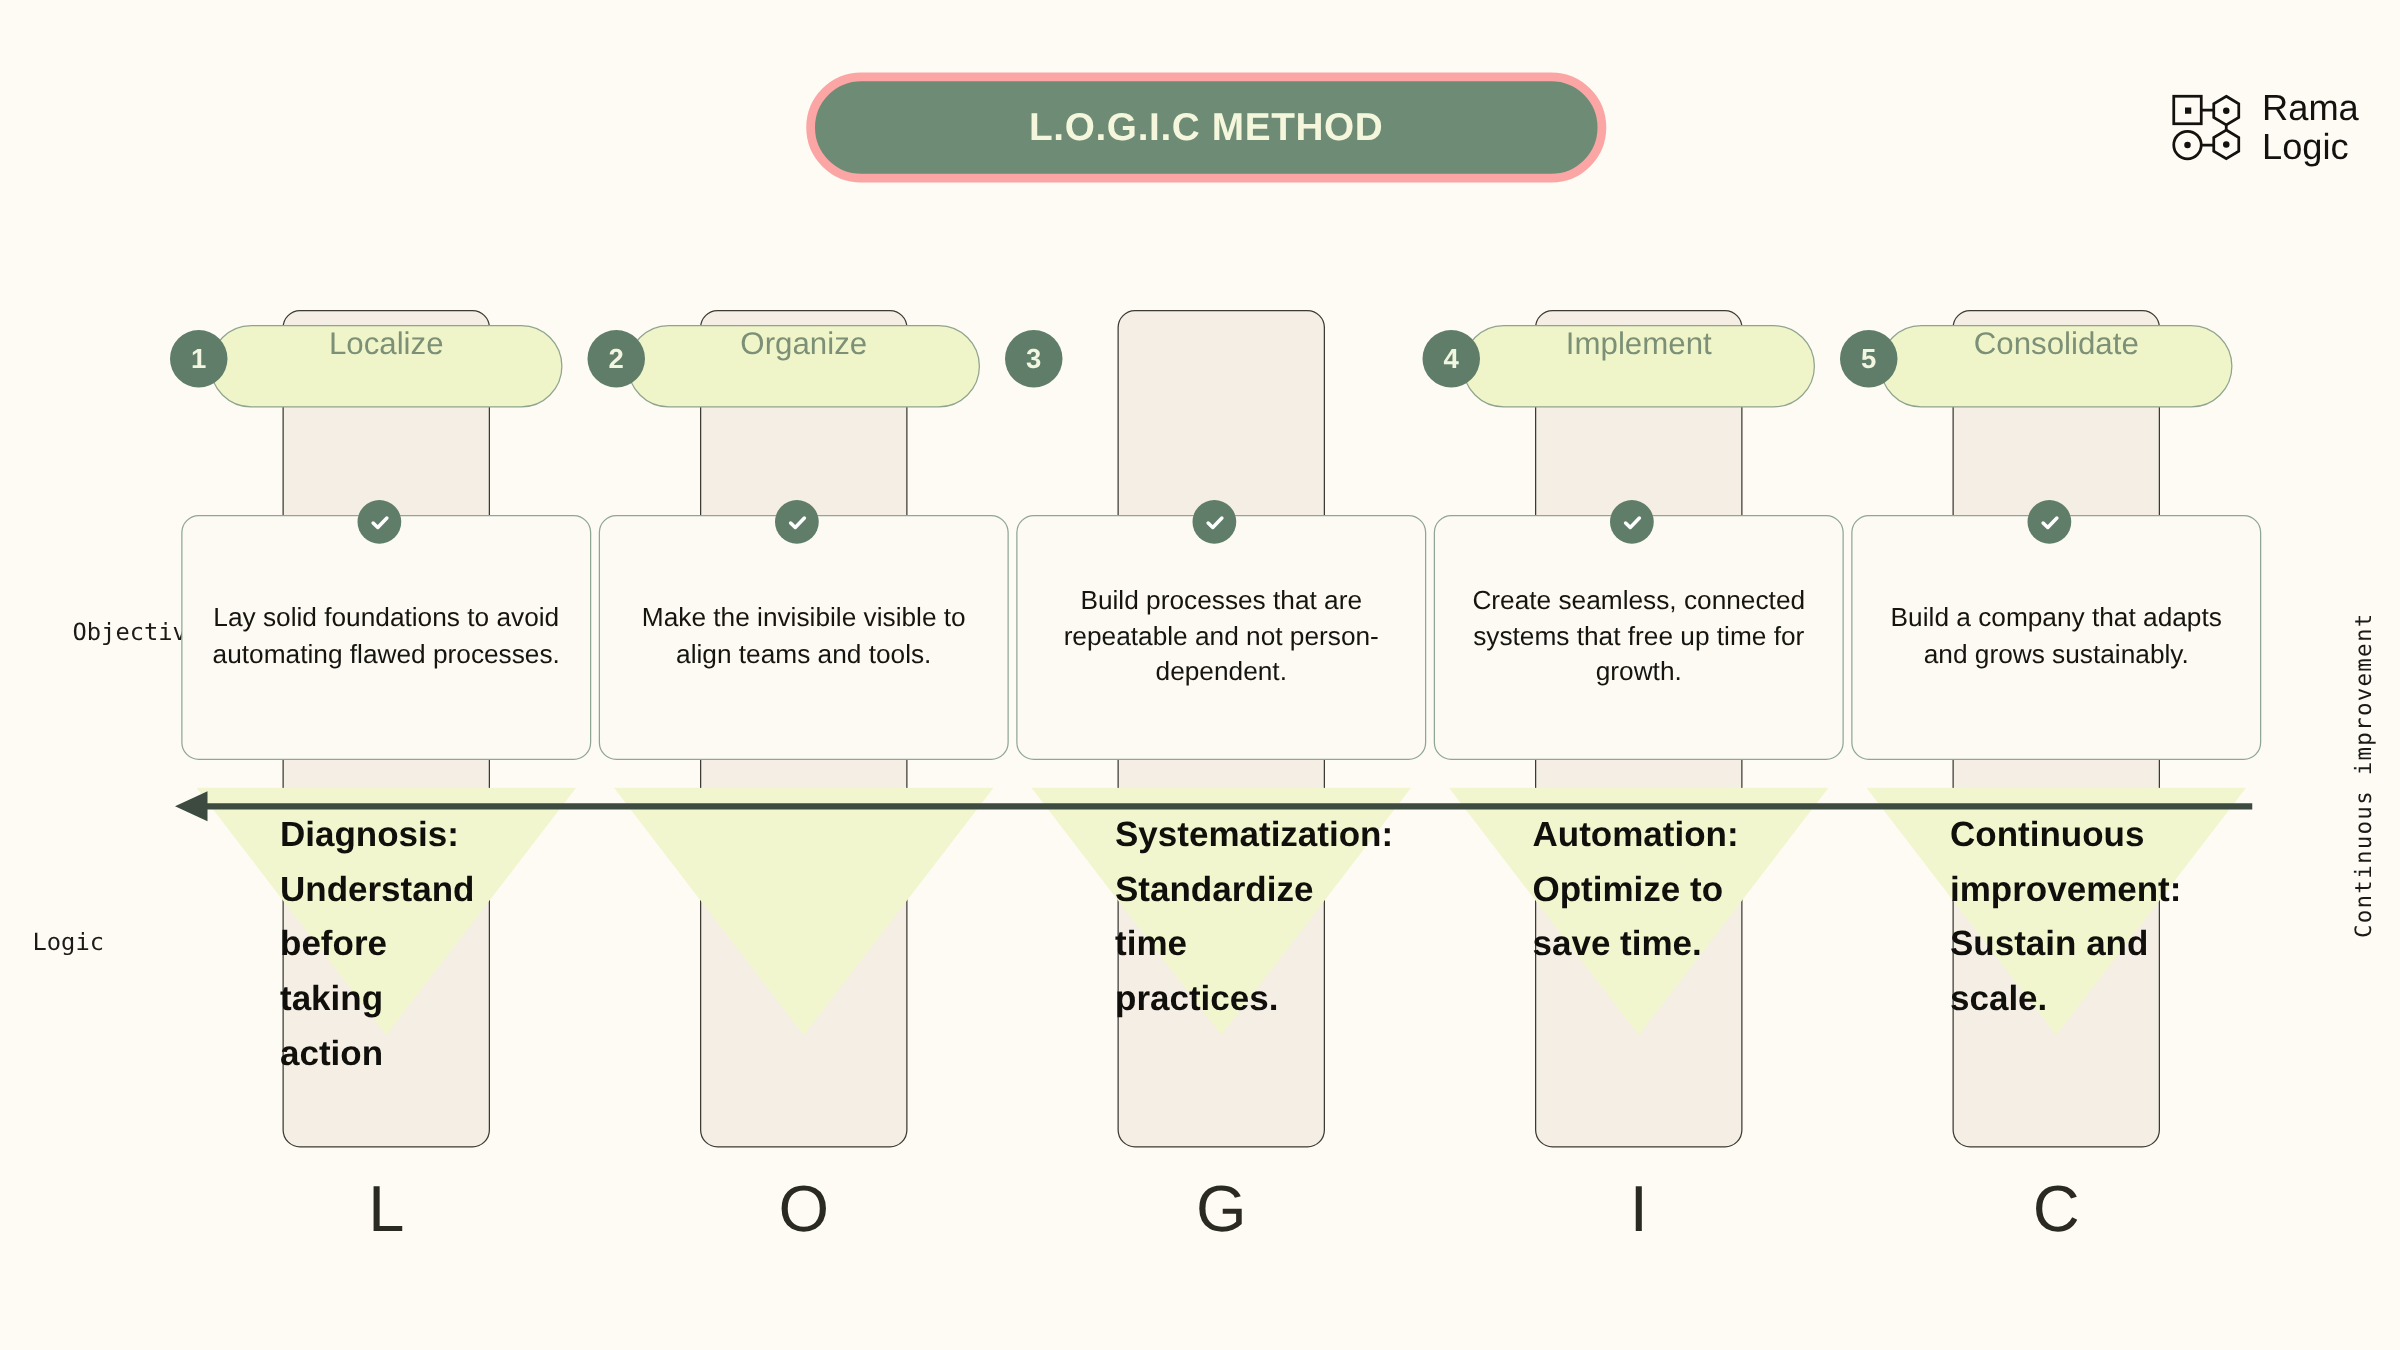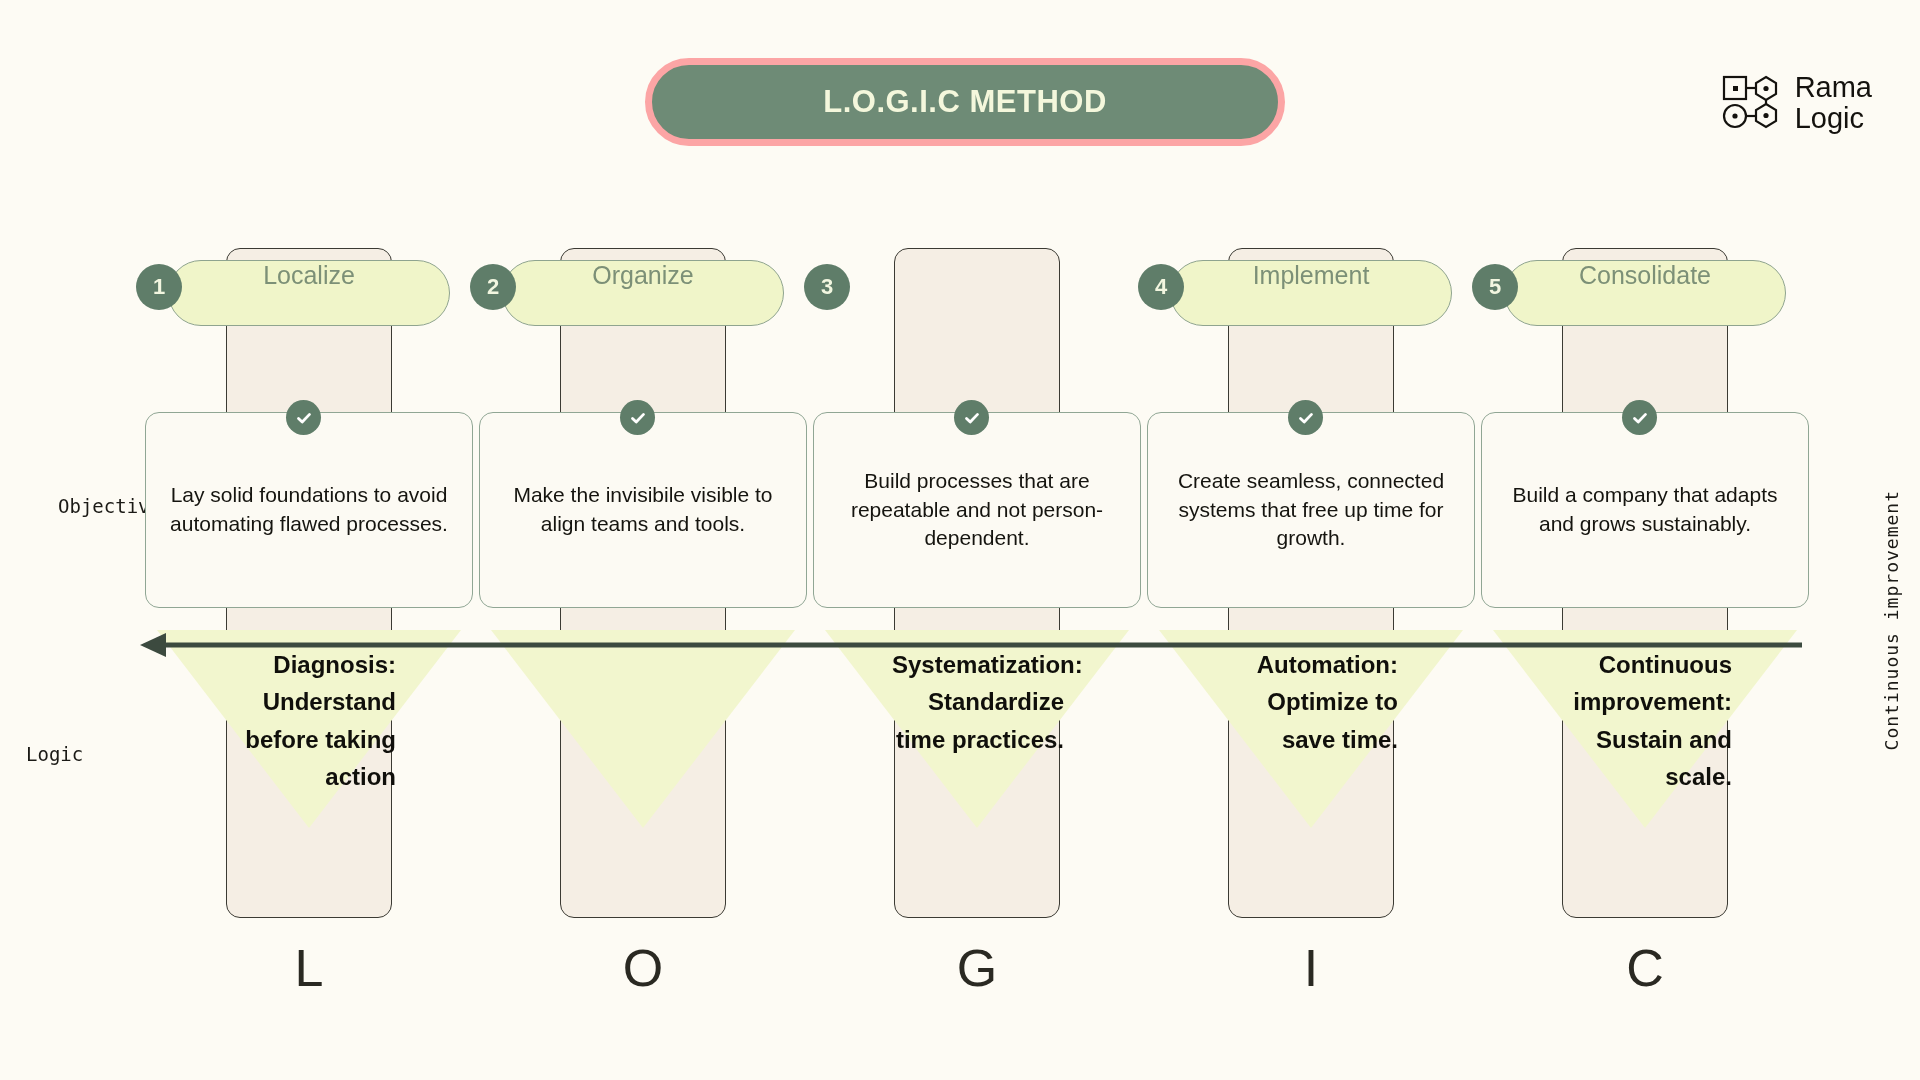--- a/index.html
+++ b/index.html
@@ -17,21 +17,21 @@
     width:640px; height:88px;
     background:#6E8B76;
     border:7px solid #fca5a5;
     border-radius:46px;
     display:flex; align-items:center; justify-content:center;
     color:#F4F7DC;
     font-size:31px; font-weight:bold; letter-spacing:.5px;
   }
 
   
-  .logo{ position:absolute; right:48px; top:72px; display:flex; align-items:center; gap:12px; }
+  .logo{ position:absolute; right:33px; top:72px; display:flex; align-items:center; gap:12px; }
   .logo-text{ font-size:29px; line-height:1.08; color:#14120E; font-weight:400; }
 
   
   .axis-label{
     position:absolute;
     font-family:"DejaVu Sans Mono", monospace;
     font-size:19px; color:#1B1A16; letter-spacing:0px;
   }
   #objective-label{ left:42px; top:495px;margin-left:16px; }
   #action-label{ left:26px; top:743px; }
@@ -95,22 +95,22 @@
   .funnel{
     position:absolute; top:382px; left:-69px;
     width:304px; height:198px;
     background:#F2F6CE;
     clip-path:polygon(0 0, 100% 0, 50% 100%);
     z-index:1;
   }
   .act-text{
     position:absolute; top:398px; left:-2px;
     width:172px;
-    font-size:24px; line-height:1.56; font-weight:bold;
-    color:#100F0B; text-align:right; z-index:3;
+    font-size:28px; line-height:1.56; font-weight:bold;
+    color:#100F0B; text-align:left; z-index:3;
   }
 
   
   .letter{
     position:absolute; top:690px; left:0; width:166px;
     text-align:center; font-size:52px; font-weight:300; color:#2A2922;
   }
 
   
   #flow-arrow{ position:absolute; left:140px; top:632px; width:1662px; height:26px; z-index:7; }

